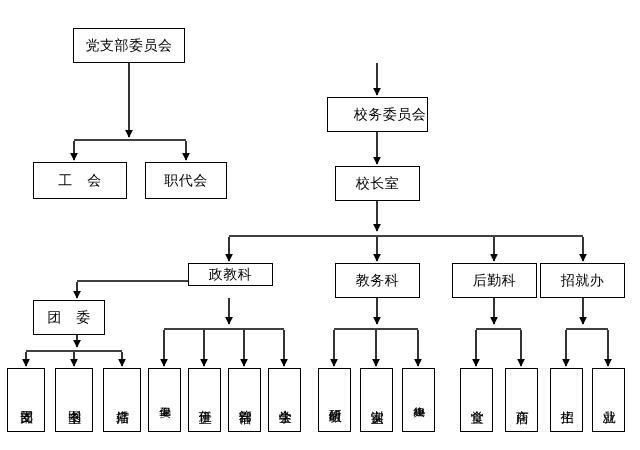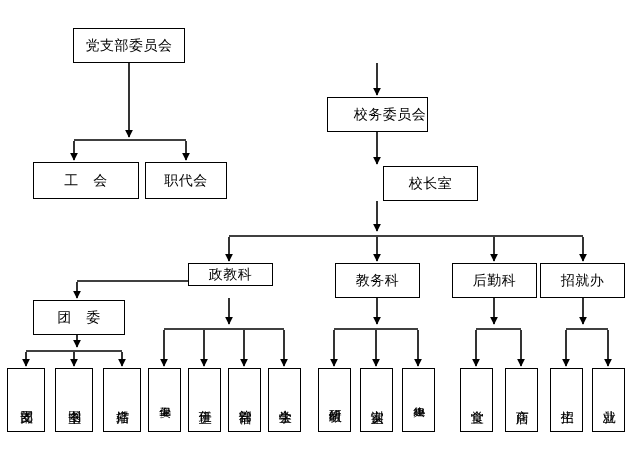--- a/index.html
+++ b/index.html
@@ -86,54 +86,54 @@
       <path d="M 476 329 L 521 329"></path>
       <path d="M 566 329 L 608 329"></path>
       <path d="M 188 281 L 77 281"></path>
     </g>
   </svg>
 
   <div class="node-box" style="left:73px;top:28px;width:112px;height:35px;">
     <span class="node-h">党支部委员会</span>
   </div>
 
-  <div class="node-box" style="left:33px;top:162px;width:106px;height:37px;justify-content:center;">
+  <div class="node-box" style="left:33px;top:162px;width:94px;height:37px;justify-content:center;">
     <span class="node-h">工　会</span>
   </div>
 
   <div class="node-box" style="left:145px;top:162px;width:82px;height:37px;">
     <span class="node-h">职代会</span>
   </div>
 
 
   <div class="node-box" style="left:327px;top:97px;width:101px;height:35px;padding-left:25px;">
     <span class="node-h">校务委员会</span>
   </div>
 
-  <div class="node-box" style="left:335px;top:166px;width:95px;height:35px;margin-left:48px;">
+  <div class="node-box" style="left:335px;top:166px;width:85px;height:35px;">
     <span class="node-h">校长室</span>
   </div>
 
   <div class="node-box" style="left:188px;top:263px;width:85px;height:23px;">
     <span class="node-h">政教科</span>
   </div>
 
   <div class="node-box" style="left:335px;top:263px;width:85px;height:35px;">
     <span class="node-h">教务科</span>
   </div>
 
   <div class="node-box" style="left:452px;top:263px;width:85px;height:35px;">
     <span class="node-h">后勤科</span>
   </div>
 
   <div class="node-box" style="left:540px;top:263px;width:85px;height:35px;justify-content:center;">
     <span class="node-h">招就办</span>
   </div>
 
-  <div class="node-box" style="left:33px;top:300px;width:92px;height:35px;">
+  <div class="node-box" style="left:33px;top:300px;width:72px;height:35px;">
     <span class="node-h">团　委</span>
   </div>
 
   <div class="node-box" style="left:7px;top:368px;width:38px;height:64px;">
     <span class="node-v">团支部</span>
   </div>
   <div class="node-box" style="left:55px;top:368px;width:38px;height:64px;">
     <span class="node-v">图书室</span>
   </div>
   <div class="node-box" style="left:103px;top:368px;width:38px;height:64px;">

